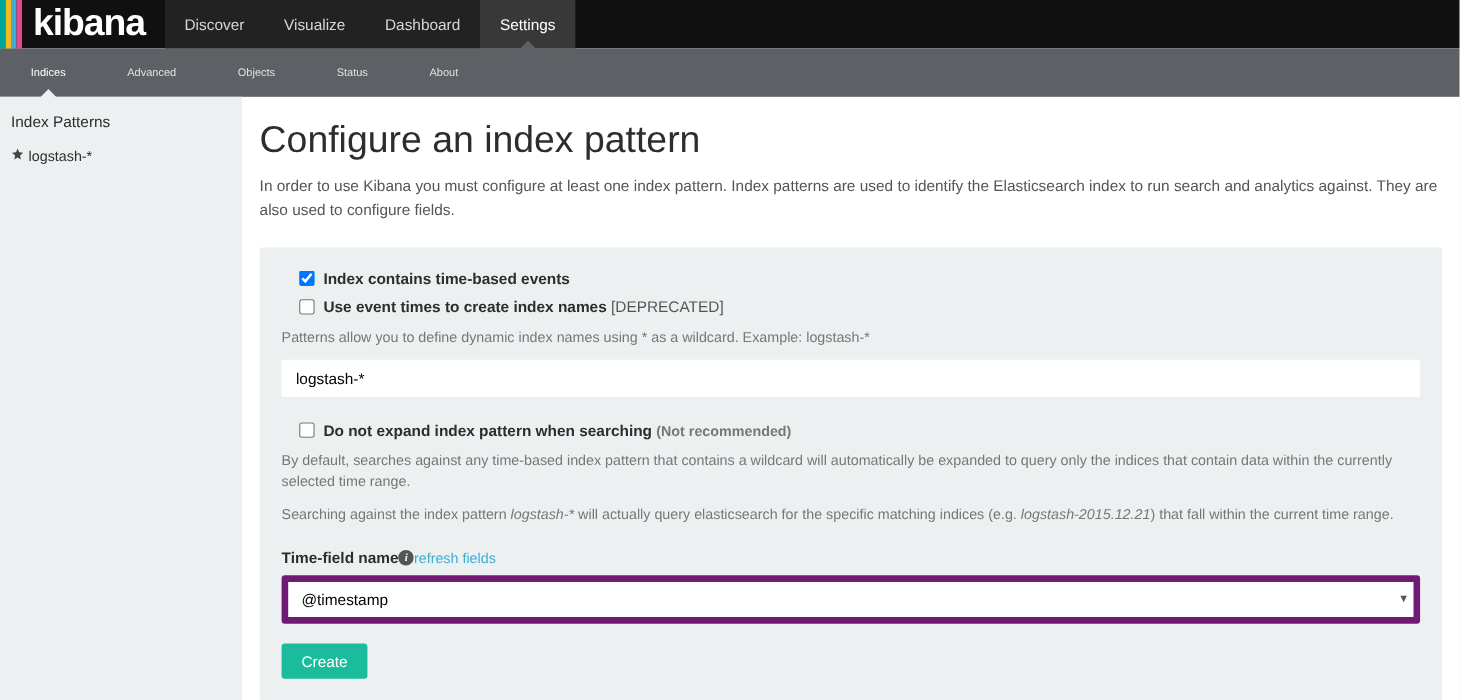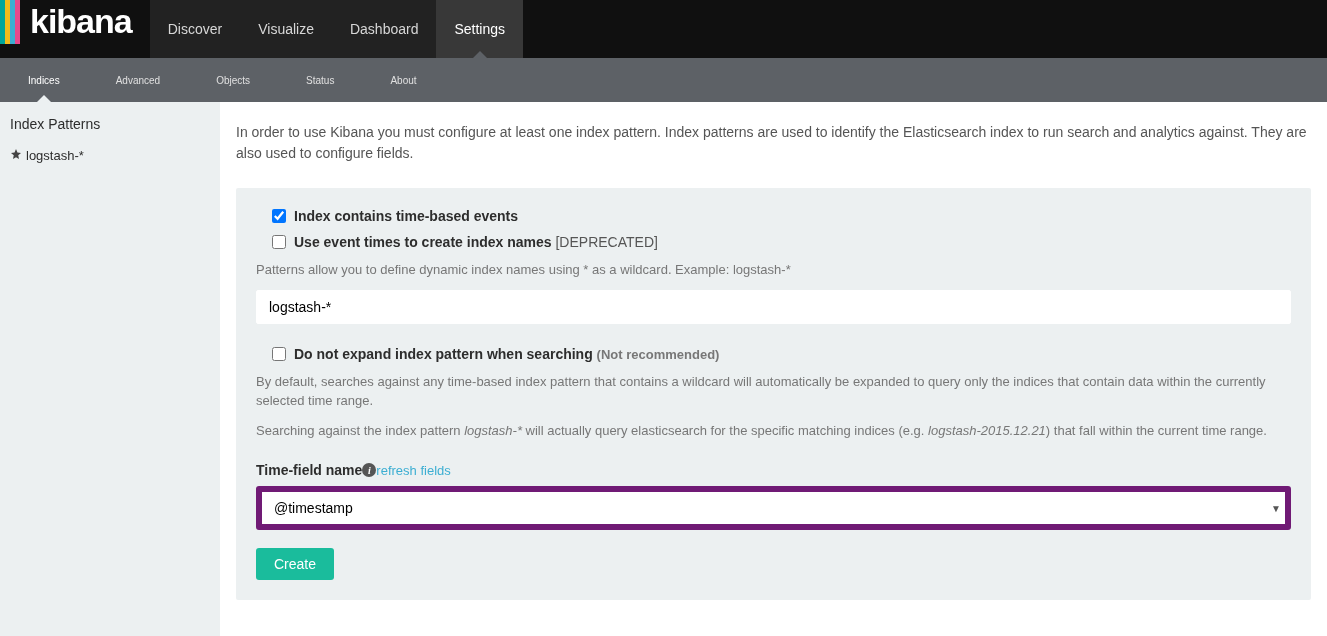--- a/index.html
+++ b/index.html
@@ -1,19 +1,19 @@
 <!DOCTYPE html>
 <html><head>
 <meta charset="utf-8">
 <style>
 * { box-sizing: border-box; margin: 0; padding: 0; }
 body { font-family: "Helvetica Neue", Helvetica, Arial, sans-serif; font-size: 14px; color: #2d2d2d; background: #fff; width: 1327px; }
 
 
-.topnav { display: flex; align-items: stretch; background: #101010; height: 58px; }
+.topnav { display: flex; align-items: stretch; background: #101010; height: 44px; }
 .logo-bars { display: flex; height: 44px; }
 .logo-bars span { width: 5px; height: 44px; display: block; }
 .bar-teal { background: #00a69b; }
 .bar-orange { background: #e8488b; }
 .bar-yellow { background: #f2bc1b; }
 .bar-blue { background: #3caed2; }
 .logo-text { color: #fff; font-size: 34px; font-weight: 700; letter-spacing: -1px; padding: 0 18px 0 10px; line-height: 42px; }
 .topnav-links { display: flex; }
 .topnav-item { color: #d7d7d7; display: flex; align-items: center; padding: 14px 18px; font-size: 14px; cursor: pointer; background: #222; position: relative; }
 .topnav-item.active { background: #383838; color: #fff; font-weight: 500; }
@@ -96,20 +96,21 @@
       <span class="star-icon">
         <svg viewBox="0 0 24 24">
             <path d="M12 2l2.9 6.9L22 9.8l-5.5 4.9L18 22l-6-3.5L6 22l1.5-7.3L2 9.8l7.1-.9z"></path>
           </svg>
       </span>
       <span>logstash-*</span>
     </div>
   </div>
 
   <div class="content">
+    <h1>Configure an index pattern</h1>
     <p class="lead">In order to use Kibana you must configure at least one index pattern. Index patterns are used to identify the Elasticsearch index to run search and analytics against. They are also used to configure fields.</p>
 
     <div class="well">
 
       <div class="chk-row">
         <input type="checkbox" checked="" style="">
         <label>Index contains time-based events</label>
       </div>
 
       <div class="chk-row">

